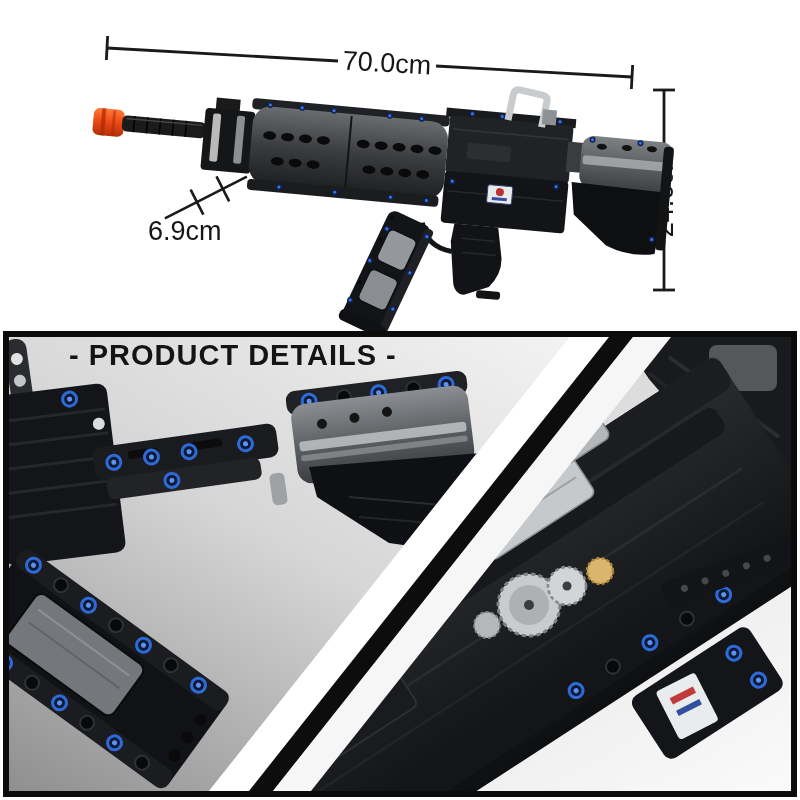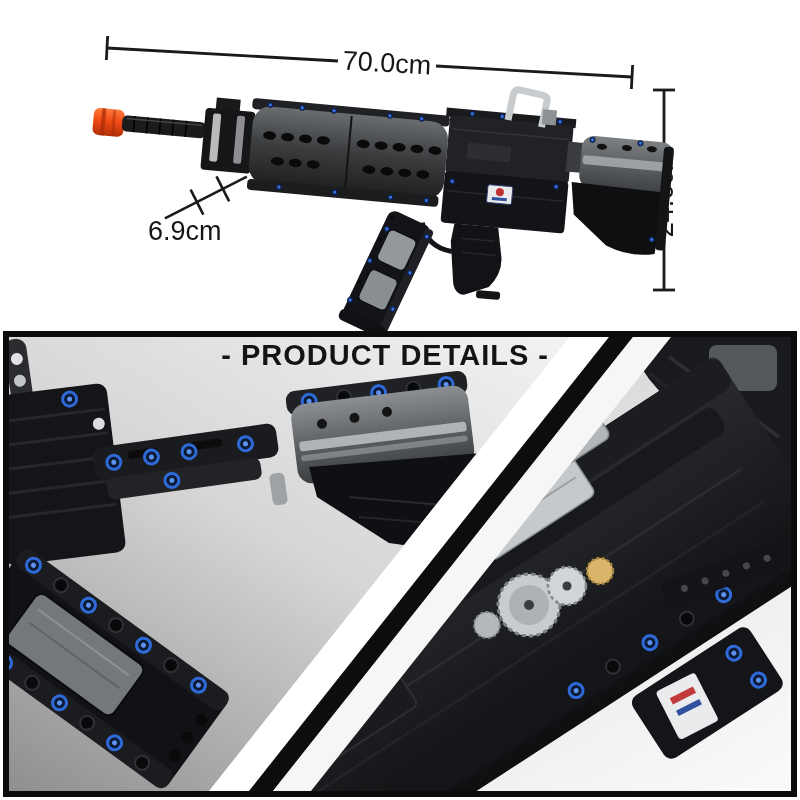--- a/index.html
+++ b/index.html
@@ -4,21 +4,21 @@
 <style>
   html,body{margin:0;padding:0;background:#ffffff;}
   .stage{position:relative;width:800px;height:800px;background:#ffffff;overflow:hidden;
          font-family:"Liberation Sans",sans-serif;}
   .top-section{position:absolute;left:0;top:0;width:800px;height:333px;}
   .top-section svg{display:block;width:800px;height:333px;}
   .panel{position:absolute;left:3px;top:331px;width:782px;height:454px;
          border:6px solid #0c0c0c;background:#c9c9c9;}
   .panel svg{display:block;width:782px;height:454px;}
   .panel-title{position:absolute;top:2px;left:60px;width:480px;margin:0;
-               text-align:right;font-size:29px;font-weight:bold;letter-spacing:1px;
+               text-align:left;font-size:29px;font-weight:bold;letter-spacing:1px;
                color:#141414;text-shadow:0 1px 0 rgba(255,255,255,0.18);}
   .dim-text{font-family:"Liberation Sans",sans-serif;font-size:27px;fill:#161616;}
 </style>
 </head>
 <body>
 
 <div class="stage">
 
   <section class="top-section">
     <svg viewBox="0 0 800 333">

